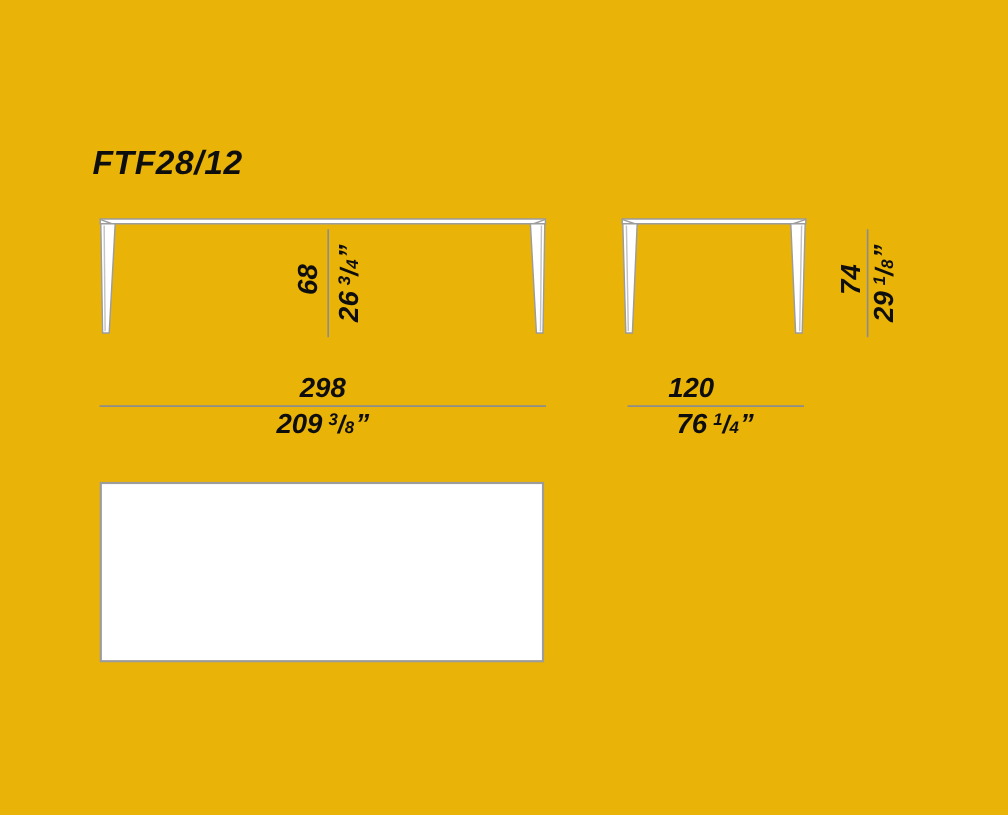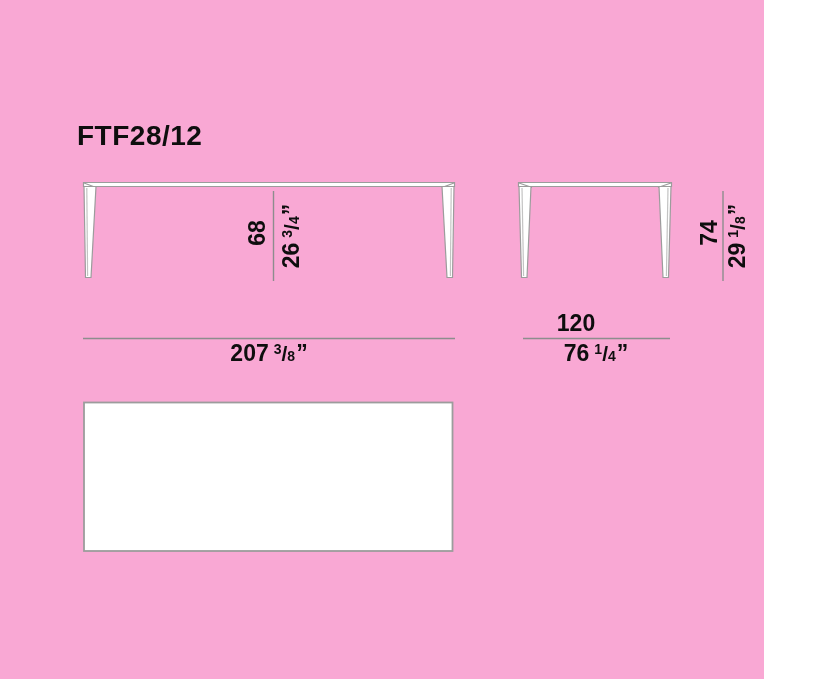--- a/index.html
+++ b/index.html
@@ -1,21 +1,22 @@
 <!DOCTYPE html>
 <html><head>
 <meta charset="utf-8">
 <style>
   html,body{margin:0;padding:0;background:#ffffff;}
   .canvas{
     position:relative;
-    width:764px;height:679px;
-    background:#f9a8d4;
+    width:840px;height:679px;
+    background:#eab308;
     font-family:"Liberation Sans", sans-serif;
     overflow:hidden;
+    font-style:italic;
   }
   svg{position:absolute;left:0;top:0;}
   .title{
     position:absolute;
     left:77px;top:122px;
     font-size:28px;font-weight:700;
     letter-spacing:.5px;
     color:#0e0e0e;
     line-height:1;
   }
@@ -75,22 +76,23 @@
   <div class="dim vert" style="left:257px;top:233px;">68</div>
   <div class="dim vert" style="left:291px;top:236px;">
     <span>26</span><span class="sup">3</span><span class="sl">/</span><span class="den">4</span><span class="mk">”</span>
   </div>
 
   <div class="dim vert" style="left:709px;top:233px;">74</div>
   <div class="dim vert" style="left:737px;top:236px;">
     <span>29</span><span class="sup">1</span><span class="sl">/</span><span class="den">8</span><span class="mk">”</span>
   </div>
 
+  <div class="dim horiz" style="left:169px;top:312px;width:200px;">298</div>
   <div class="dim horiz" style="left:169px;top:342px;width:200px;">
-    <span>207</span><span class="sup">3</span><span class="sl">/</span><span class="den">8</span><span class="mk">”</span>
+    <span>209</span><span class="sup">3</span><span class="sl">/</span><span class="den">8</span><span class="mk">”</span>
   </div>
 
   <div class="dim horiz" style="left:476px;top:312px;width:200px;">120</div>
   <div class="dim horiz" style="left:496px;top:342px;width:200px;">
     <span>76</span><span class="sup">1</span><span class="sl">/</span><span class="den">4</span><span class="mk">”</span>
   </div>
 
 </div>
 
 </body></html>

